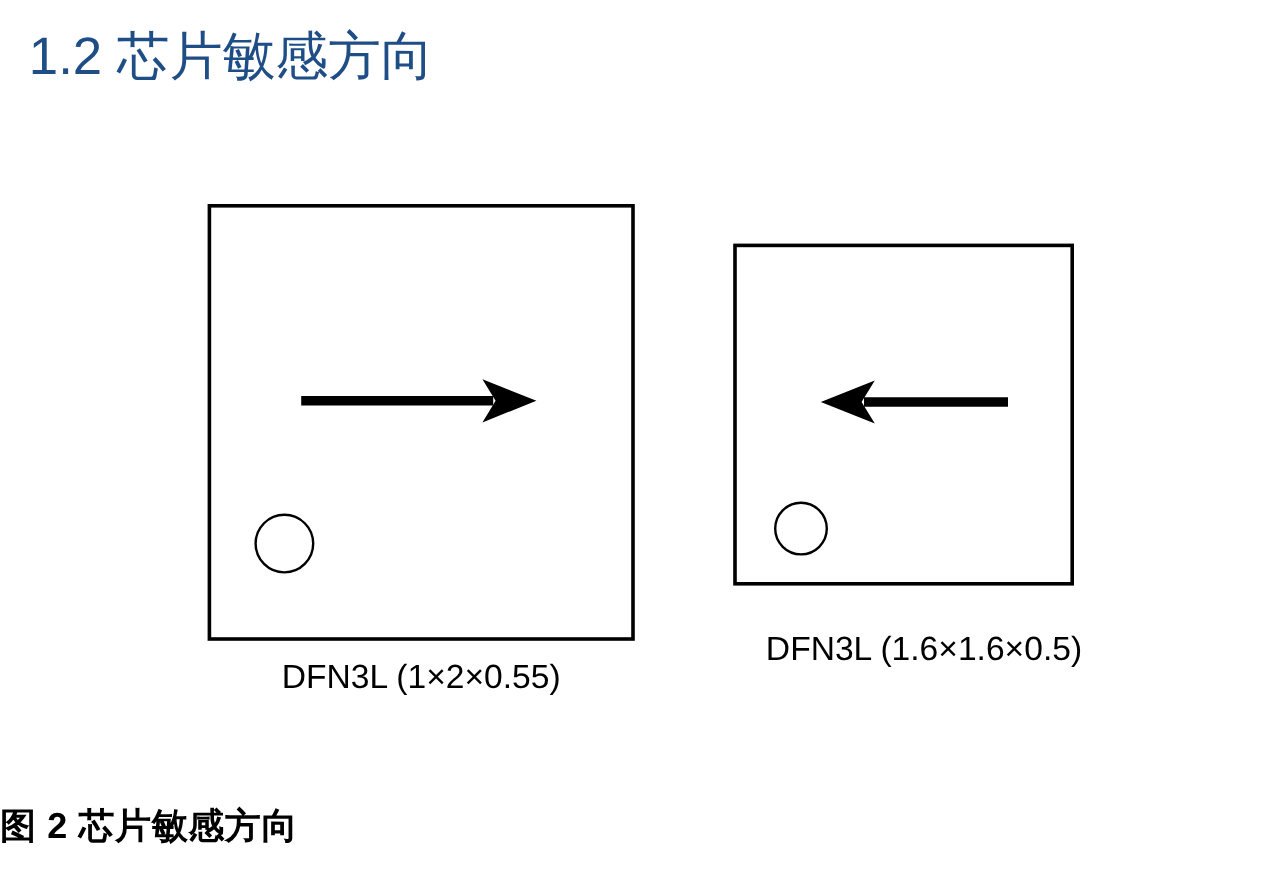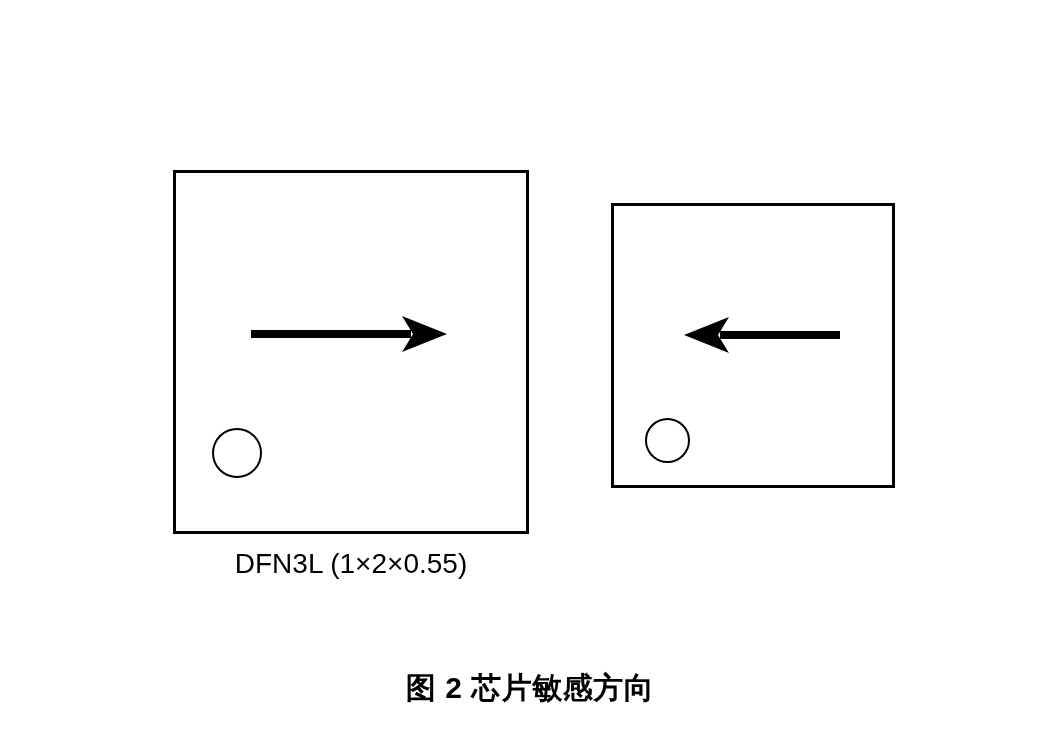--- a/index.html
+++ b/index.html
@@ -81,33 +81,34 @@
   
   #label-large { left: 171px; top: 550px; width: 360px; }
   #label-small { left: 590px; top: 527px; width: 360px; }
 
   
   .figure-caption {
     position: absolute;
     left: 0;
     top: 668px;
     width: 1060px;
-    text-align: center;
+    text-align: left;
     font-size: 30px;
     font-weight: 700;
     color: #000000;
     letter-spacing: 0.5px;
     white-space: nowrap;
   }
 </style>
 </head>
 <body>
 
 <div id="slide">
 
+  <div class="slide-title">1.2 芯片敏感方向</div>
 
   <div class="package" id="pkg-large">
 
     <div class="package-body"></div>
 
     <svg class="direction-arrow" viewBox="0 0 200 36">
       <path d="M0,14 L160,14 L160,22 L0,22 Z" fill="#000000"></path>
       <path d="M196,18 L151,0 L162,18 L151,36 Z" fill="#000000"></path>
     </svg>
 
@@ -121,16 +122,17 @@
     <div class="package-body"></div>
 
     <svg class="direction-arrow" viewBox="0 0 160 36">
       <path d="M160,14 L40,14 L40,22 L160,22 Z" fill="#000000"></path>
       <path d="M4,18 L49,0 L38,18 L49,36 Z" fill="#000000"></path>
     </svg>
 
     <div class="pin1-dot"></div>
   </div>
 
+  <div class="package-label" id="label-small">DFN3L (1.6×1.6×0.5)</div>
 
   <div class="figure-caption">图 2 芯片敏感方向</div>
 
 </div>
 
 </body></html>

